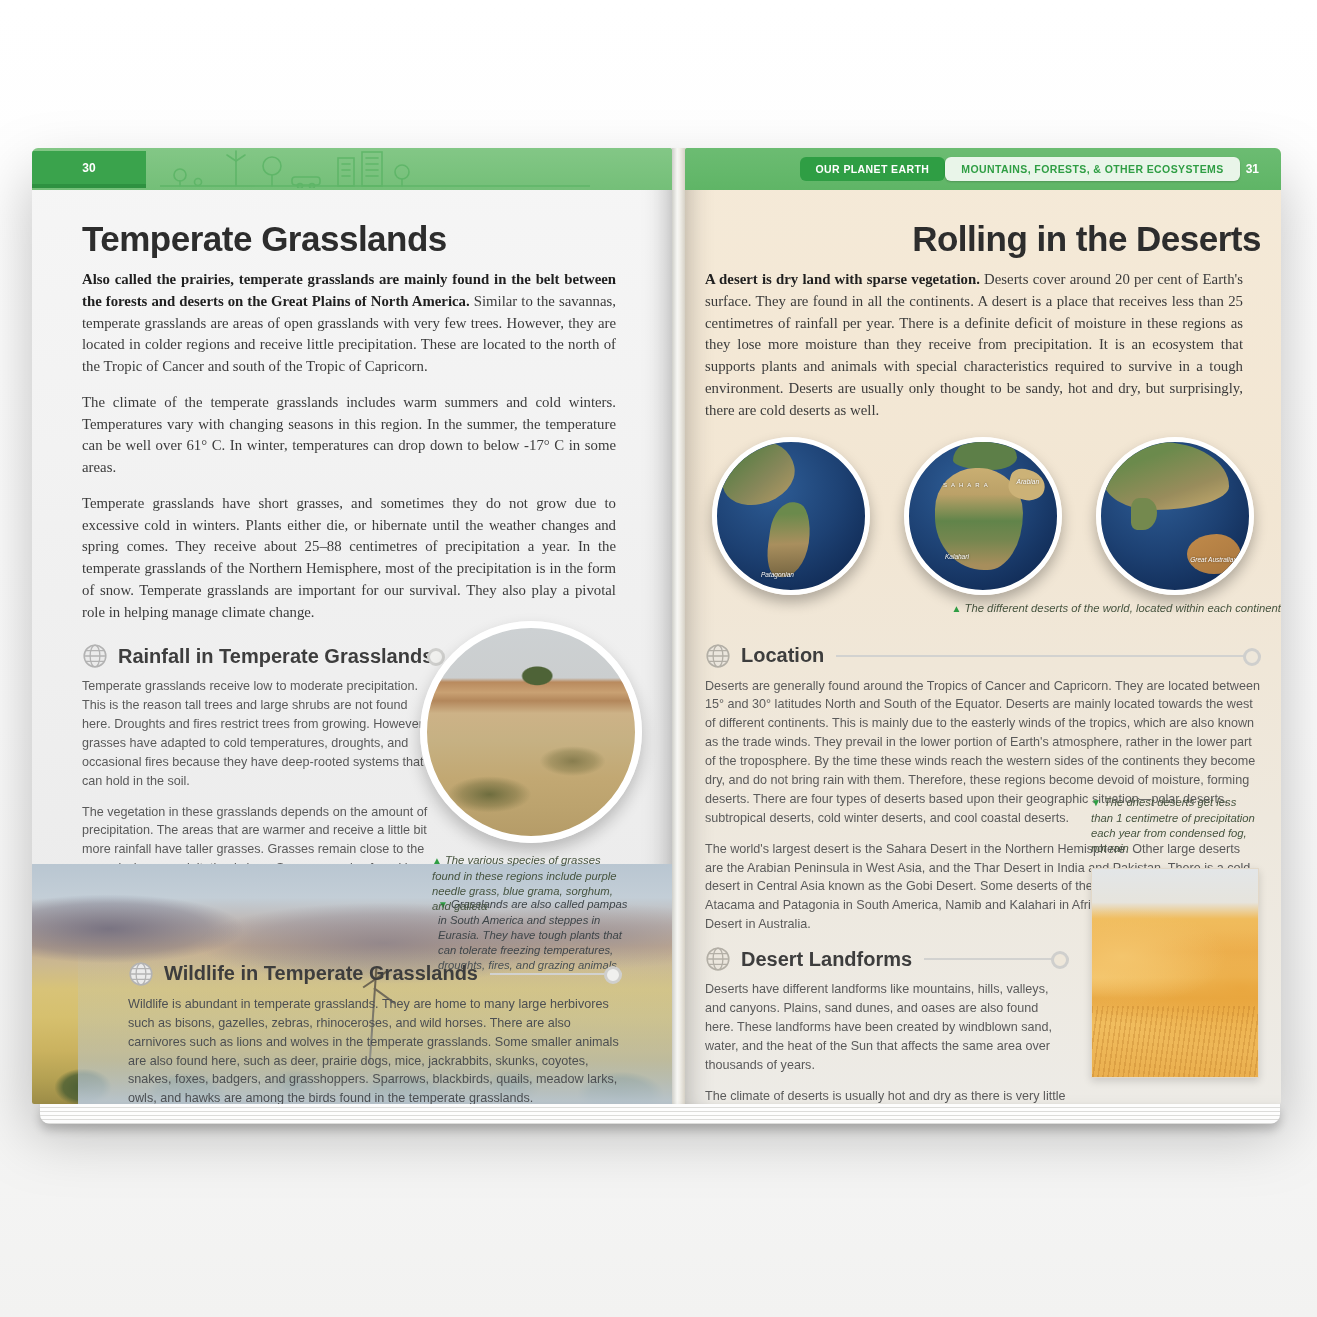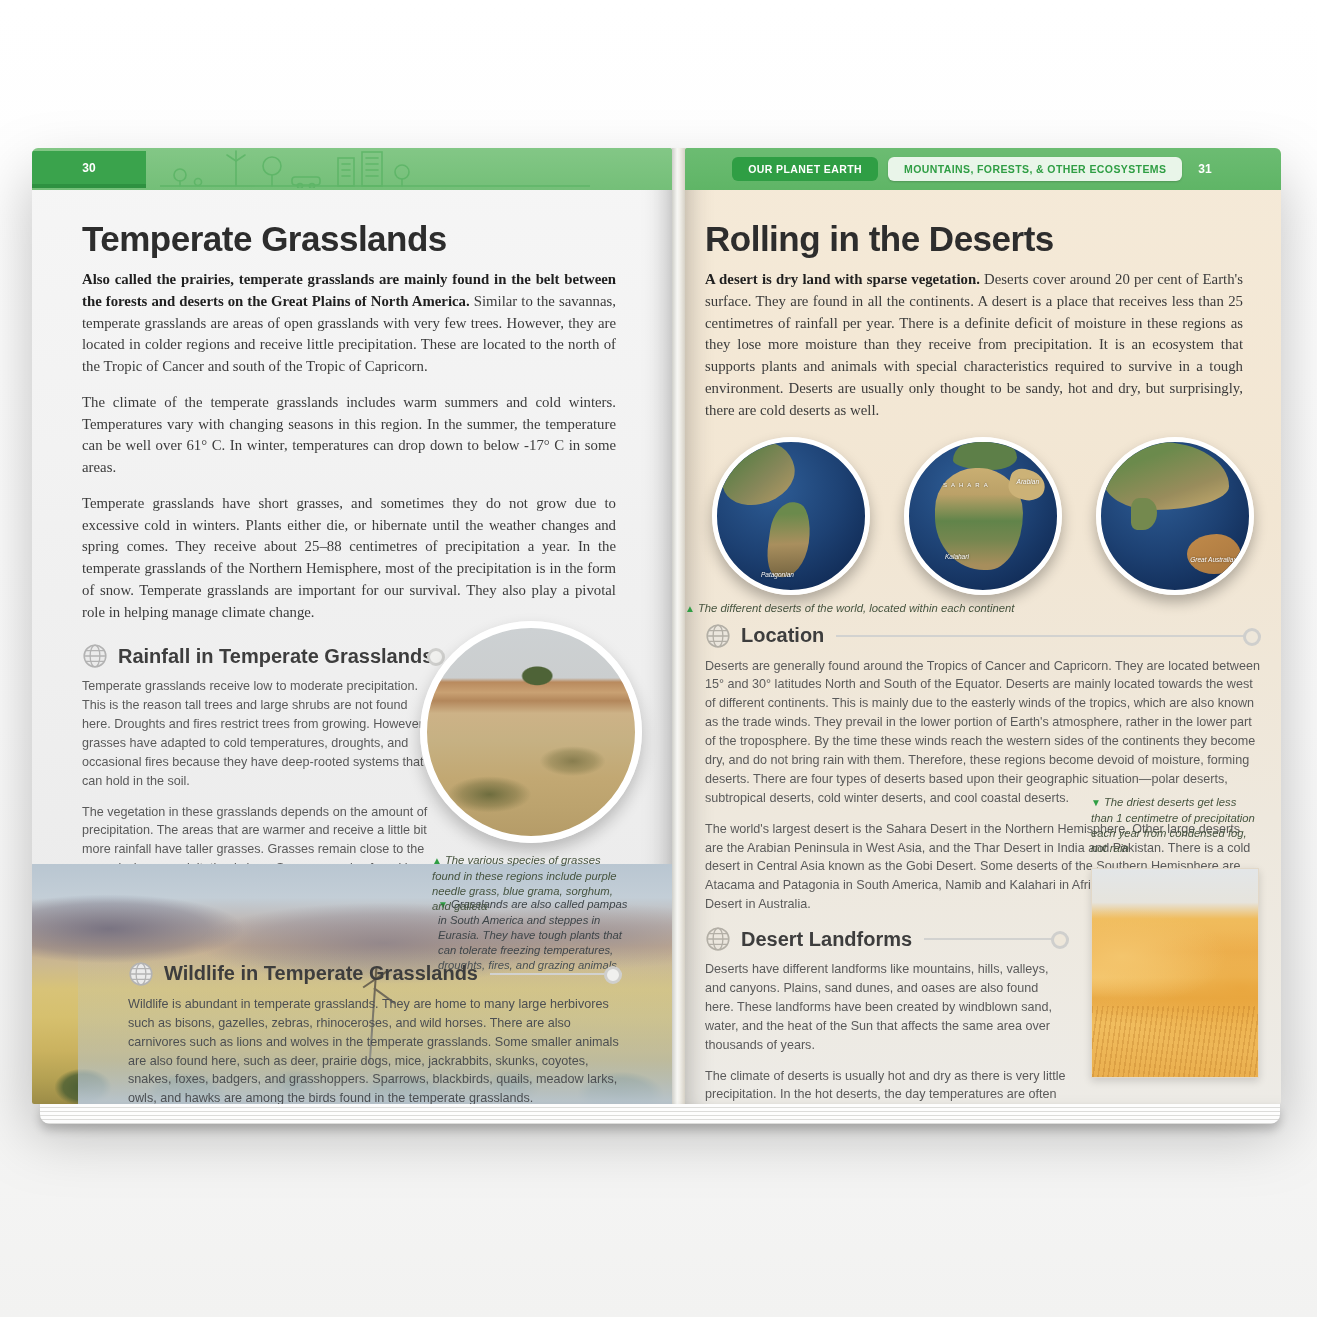--- a/index.html
+++ b/index.html
@@ -26,21 +26,21 @@
     box-shadow:inset 20px 0 28px -20px rgba(0,0,0,.3);
   }
   .stack{
     position:absolute;left:40px;top:1104px;width:1240px;height:20px;
     background:repeating-linear-gradient(180deg,#fdfdfd 0 3px,#dcdcda 3px 4px);
     border-radius:0 0 10px 10px;box-shadow:0 6px 10px rgba(0,0,0,.2);
   }
   
   .band{height:42px;position:relative;display:flex;align-items:center;}
   .band-left{background:linear-gradient(180deg,#83c786,#74bf78);}
-  .band-right{background:linear-gradient(180deg,#6cbc72,#5fb566);justify-content:center;gap:10px;padding-right:22px;}
+  .band-right{background:linear-gradient(180deg,#6cbc72,#5fb566);justify-content:flex-end;padding-right:22px;}
   .pagenum-box{
     position:absolute;left:0;top:3px;width:114px;height:33px;
     background:#3aa34c;border-bottom:4px solid #2e9140;
     display:flex;align-items:center;justify-content:center;
     color:#fff;font-size:12px;font-weight:bold;
   }
   .skyline{position:absolute;left:128px;bottom:2px;opacity:.75;}
   .tab{font-size:10.5px;font-weight:bold;letter-spacing:.4px;border-radius:6px;padding:6px 16px;white-space:nowrap;}
   .tab-dark{background:#2f9e44;color:#ffffff;}
   .tab-light{background:#e9f5e9;color:#2f9e44;box-shadow:0 1px 2px rgba(0,0,0,.18);}
@@ -124,21 +124,21 @@
   .g2-ar{right:12px;top:28px;width:36px;height:30px;background:#ccb277;border-radius:40% 60% 55% 45%;transform:rotate(14deg);}
   .g3-as{left:2px;top:0px;width:126px;height:68px;background:linear-gradient(160deg,#6b8a4c 28%,#998c5c 68%,#c0a76b 95%);border-radius:45% 55% 60% 40%/55% 65% 35% 45%;}
   .g3-in{left:30px;top:56px;width:26px;height:32px;background:#74894e;border-radius:40% 60% 70% 30%;}
   .g3-au{right:8px;bottom:16px;width:54px;height:40px;background:linear-gradient(150deg,#c08a4a,#a9773f);border-radius:55% 45% 50% 50%/50% 55% 45% 50%;}
   .glabel{position:absolute;color:#fff;font-size:6.5px;font-style:italic;text-shadow:0 0 2px rgba(0,0,0,.6);white-space:nowrap;}
   .gl-pat{left:44px;bottom:12px;}
   .gl-sah{left:34px;top:40px;letter-spacing:4px;font-style:normal;font-size:6px;}
   .gl-ara{right:18px;top:36px;}
   .gl-kal{left:36px;bottom:30px;}
   .gl-aus{right:12px;bottom:26px;text-align:center;line-height:1.3;}
-  .globes-caption{text-align:left;margin:4px 0 6px 0;}
+  .globes-caption{text-align:right;margin:4px 0 26px 0;}
   .rp-sec{position:relative;}
   .narrow{padding-right:192px;}
   .side-col{position:absolute;right:20px;top:636px;width:170px;z-index:3;}
   .dune-photo{
     margin-top:10px;width:166px;height:208px;border:1px solid #e2d8c8;box-shadow:0 3px 8px rgba(0,0,0,.15);
     background:
       radial-gradient(150px 70px at 18% 42%, rgba(244,198,110,.95) 0%, rgba(244,198,110,0) 70%),
       radial-gradient(190px 80px at 90% 58%, rgba(233,166,61,.9) 0%, rgba(233,166,61,0) 75%),
       linear-gradient(180deg,#e3e6e8 0%,#e6e4dd 16%,#f0bc5c 24%,#eeb253 40%,#f4c66e 52%,#e8a843 62%,#f1bd5e 74%,#eaaf4e 100%);
     position:relative;
@@ -237,21 +237,21 @@
 
   <div class="spine"></div>
 
   <div class="page page-right">
     <div class="band band-right">
       <span class="tab tab-dark">OUR PLANET EARTH</span>
       <span class="tab tab-light">MOUNTAINS, FORESTS, &amp; OTHER ECOSYSTEMS</span>
       <span class="pagenum-right">31</span>
     </div>
 
-    <h1 class="title" style="padding:0 20px;">Rolling in the Deserts</h1>
+    <h1 class="title" style="padding:0 20px;text-align:right;">Rolling in the Deserts</h1>
 
     <p class="serif" style="padding:0 38px 0 20px;"><b>A desert is dry land with sparse vegetation.</b><span> Deserts cover around 20 per cent of Earth's surface. They are found in all the continents. A desert is a place that receives less than 25 centimetres of rainfall per year. There is a definite deficit of moisture in these regions as they lose more moisture than they receive from precipitation. It is an ecosystem that supports plants and animals with special characteristics required to survive in a tough environment. Deserts are usually only thought to be sandy, hot and dry, but surprisingly, there are cold deserts as well.</span></p>
 
     <div class="globes-row">
       <div class="globe">
         <span class="land g1-na"></span>
         <span class="land g1-sa"></span>
         <span class="glabel gl-pat">Patagonian</span>
       </div>
       <div class="globe">

